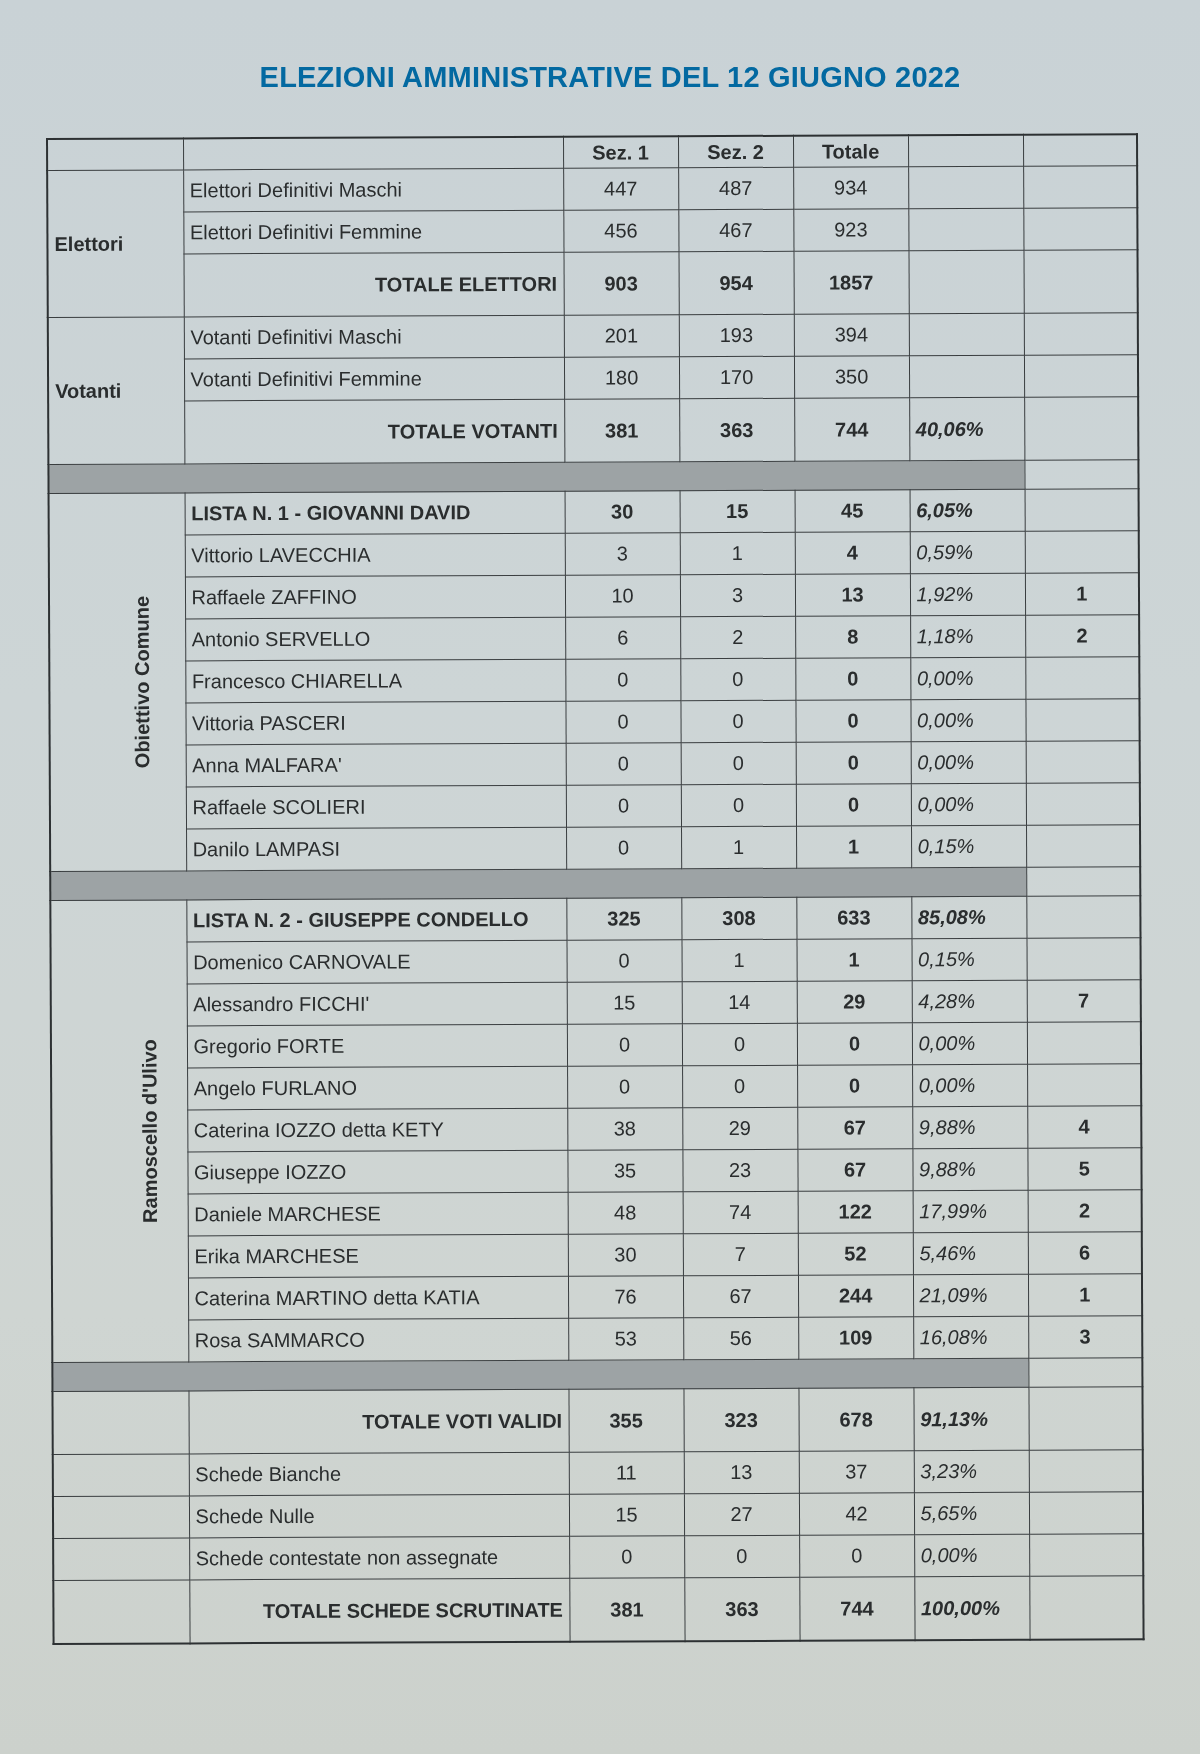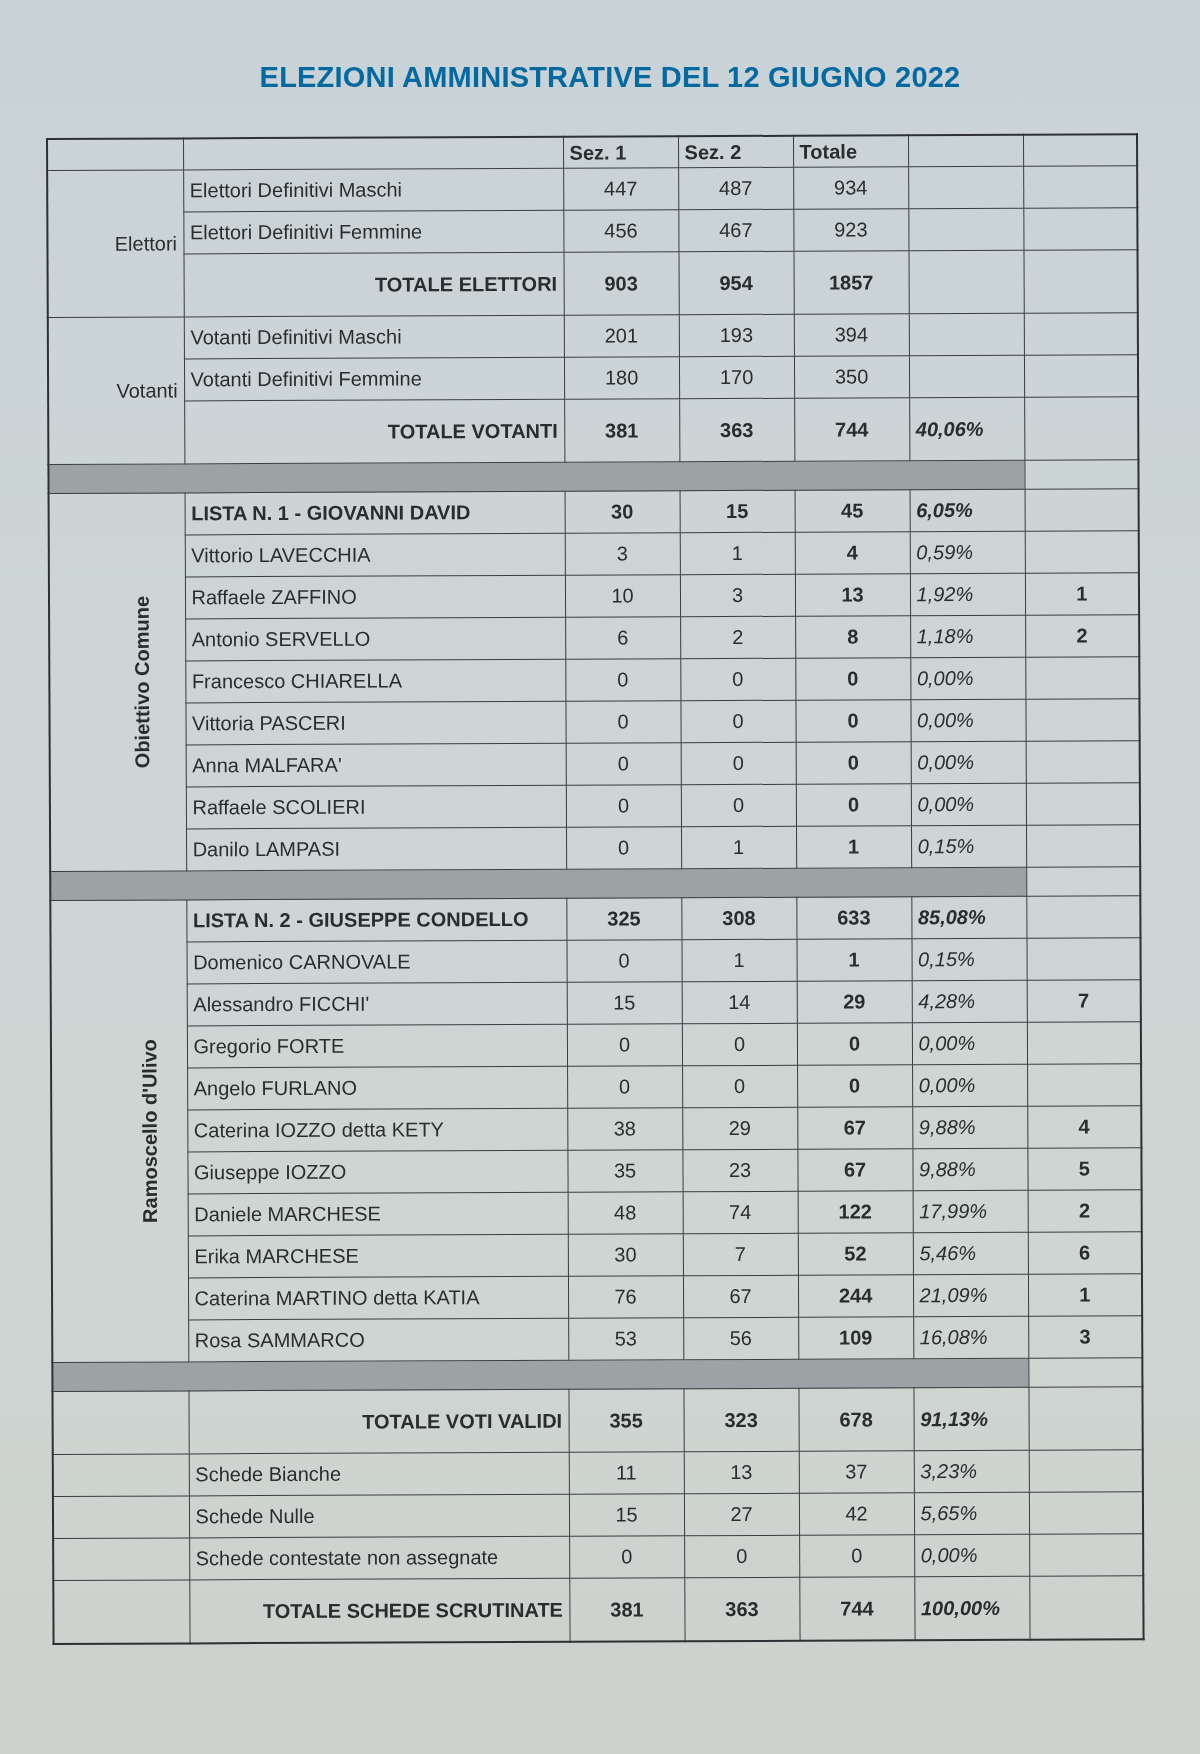--- a/index.html
+++ b/index.html
@@ -35,28 +35,28 @@
   col.c-pct { width: 115px; }
   col.c-rank { width: 114px; }
   td.num { text-align: center; }
   td.bold { font-weight: bold; }
   td.pct { text-align: left; font-style: italic; padding-right: 10px; }
   td.pct.bold { font-weight: bold; }
   td.rank { text-align: center; font-weight: bold; }
   td.label { text-align: left; padding-left: 6px; }
   td.total-label { text-align: right; font-weight: bold; padding-right: 6px; }
   tr.tall td { height: 62px; }
-  td.group { text-align: right; font-weight: normal; }
+  td.group { text-align: left; font-weight: bold; }
   td.vgroup { text-align: center; font-weight: bold; padding: 0; }
   td.vgroup span {
     display: inline-block; transform: rotate(-90deg); white-space: nowrap;
   }
   tr.band td.band-fill { background: #9da3a5; height: 28px; border-left-color: #9da3a5; border-right-color:#3a3e40; }
   tr.band td.band-end { height: 28px; }
-  td.header { text-align: left; font-weight: bold; height: 30px; }
+  td.header { text-align: center; font-weight: bold; height: 30px; }
   tr.head td { height: 30px; }
 </style>
 </head>
 <body>
 
 <div class="title">ELEZIONI AMMINISTRATIVE DEL 12 GIUGNO 2022</div>
 
 <div class="sheet">
 <table class="results">
   <colgroup>

